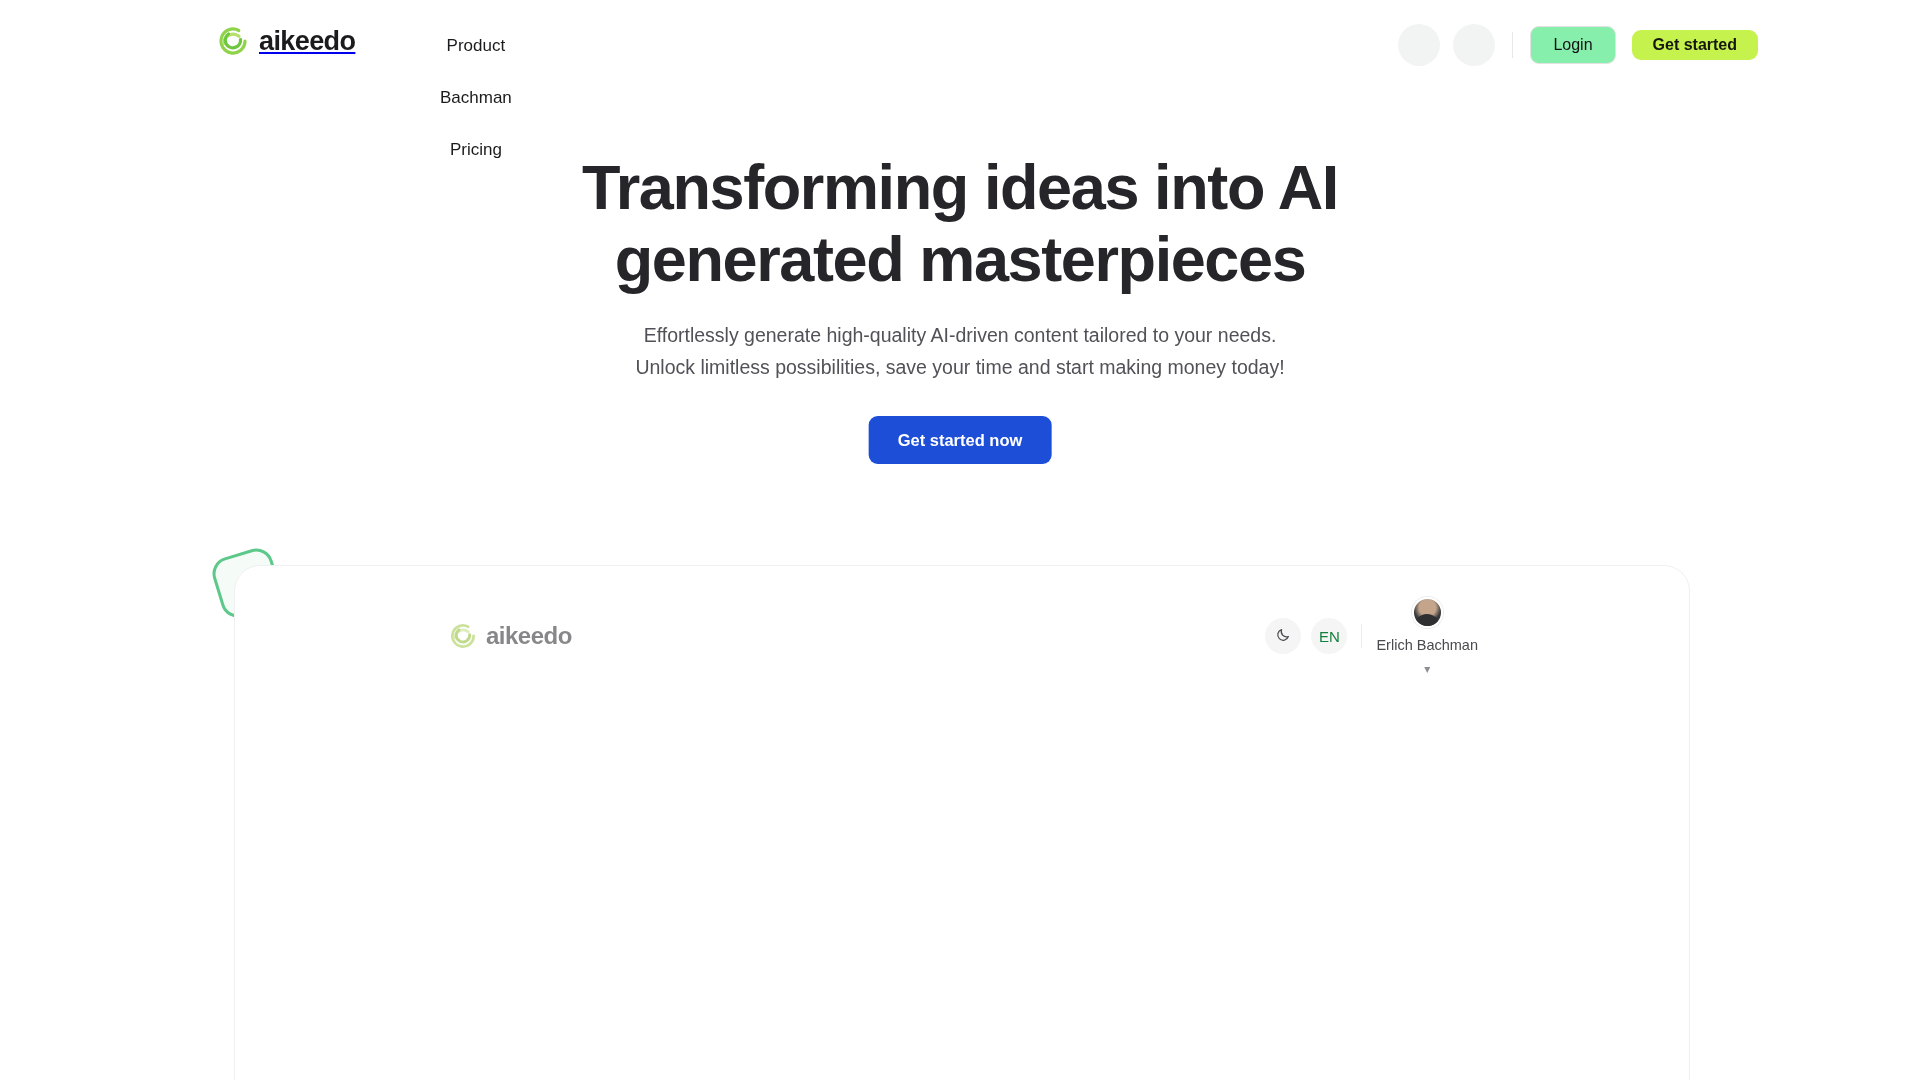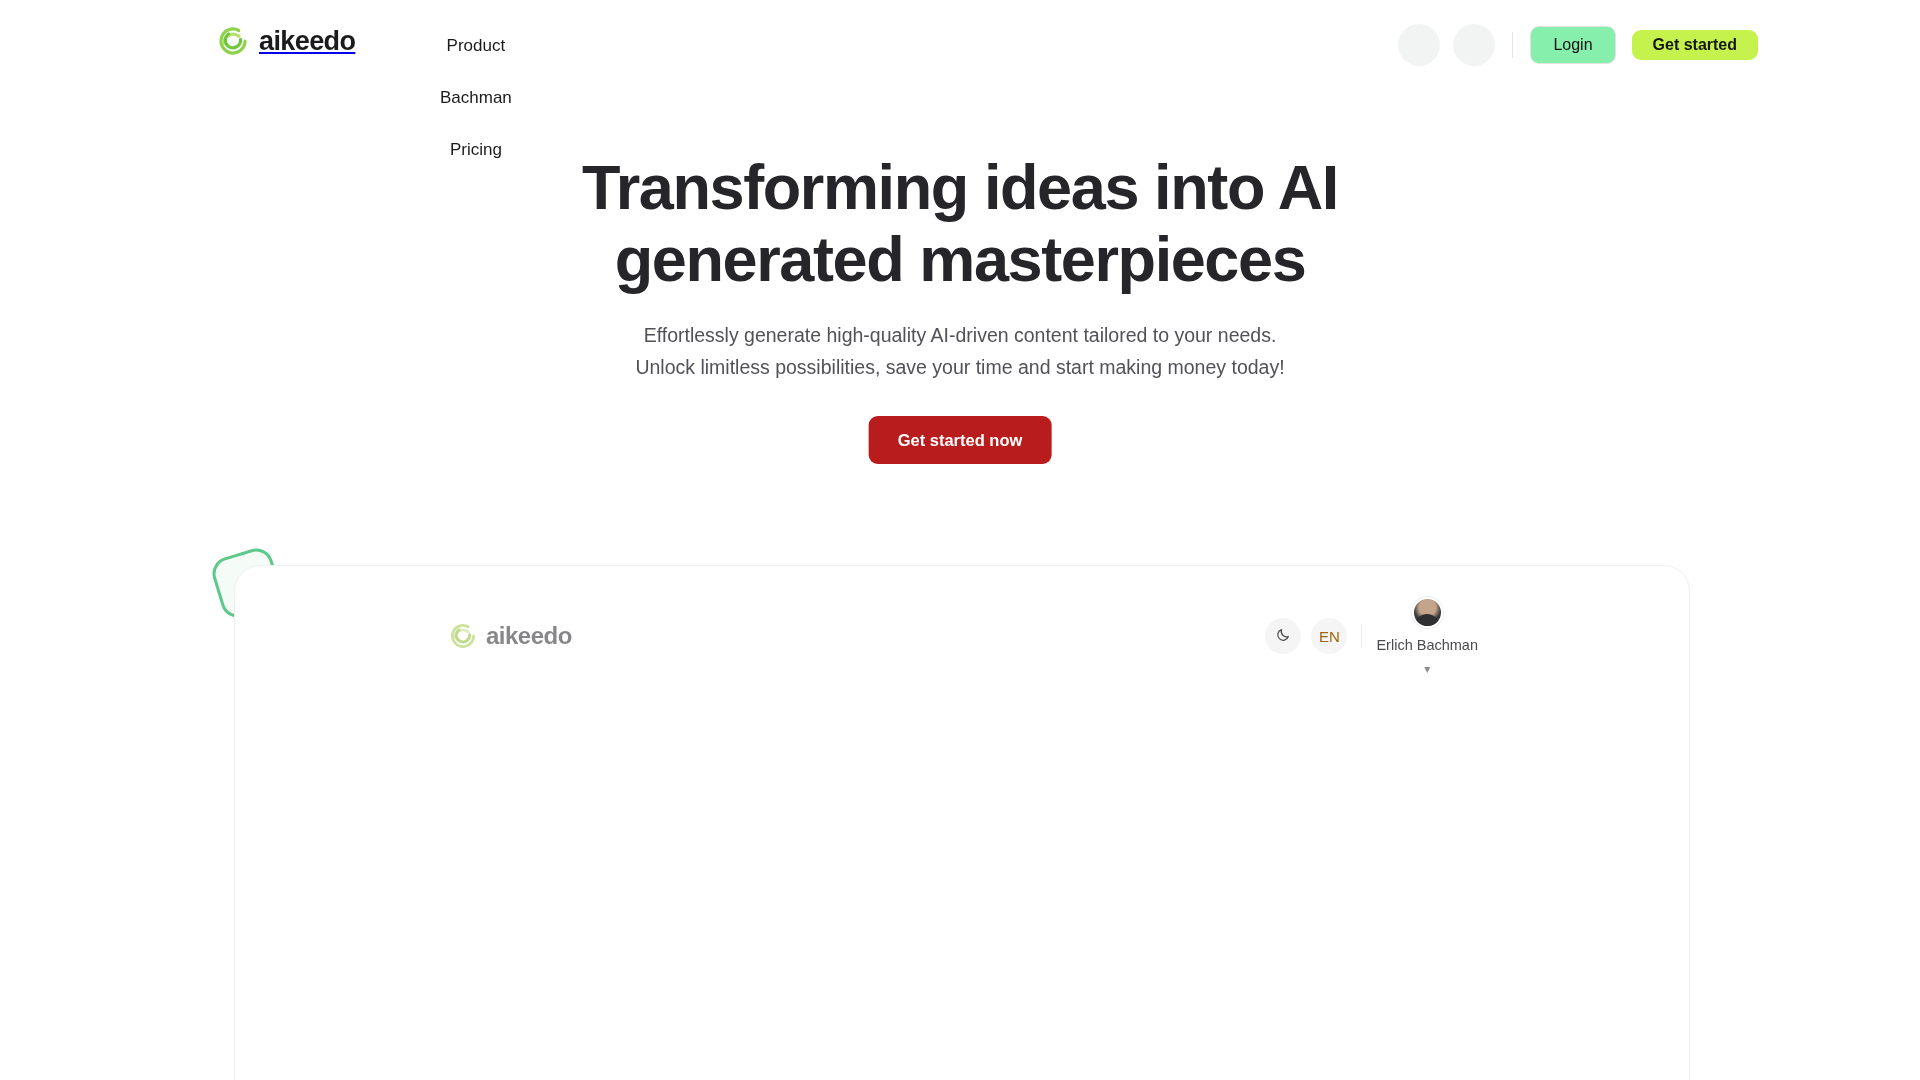--- a/index.html
+++ b/index.html
@@ -68,21 +68,21 @@
     color:#26262a; line-height:1.14; letter-spacing:-1.4px;
   }
   .hero-sub{
     position:absolute; top:320px; left:0; width:1920px;
     text-align:center; font-size:19.5px; color:#515158;
     line-height:1.62; font-weight:400;
   }
   .hero-cta{
     position:absolute; top:416px; left:50%; transform:translateX(-50%);
     height:48px; padding:0 29px; border:none; border-radius:9px;
-    background:#b91c1c; color:#fff; font-size:16.5px;
+    background:#1d4ed8; color:#fff; font-size:16.5px;
     font-weight:600; font-family:inherit; cursor:pointer;
     white-space:nowrap;
   }
 
   
   .deco{ position:absolute; }
   .deco-green{
     left:216px; top:552px; width:62px; height:62px;
     border:3.5px solid #5cc88a; border-radius:17px;
     background:#f5fbf7; transform:rotate(-17deg);
@@ -112,21 +112,21 @@
   .dash-brand-mark{ width:30px; height:30px; display:block; }
   .dash-brand-word{
     font-size:24px; font-weight:700; color:#5a5a5e;
     letter-spacing:-0.5px; line-height:1;
   }
   .dash-header-right{ display:flex; align-items:center; }
   .dash-icon-btn{
     width:36px; height:36px; border-radius:50%;
     background:#f4f5f4; border:none; cursor:pointer;
     display:flex; align-items:center; justify-content:center;
-    color:#a16207; font-size:15px; font-family:inherit;
+    color:#15803d; font-size:15px; font-family:inherit;
   }
   .dash-icon-btn + .dash-icon-btn{ margin-left:10px; }
   .dash-sep{ width:1px; height:24px; background:#ededed; margin:0 14px; }
   .dash-user{ display:flex; align-items:center; gap:10px; cursor:pointer;flex-direction:column; }
   .avatar{
     width:31px; height:31px; border-radius:50%;
     background:radial-gradient(circle at 50% 32%, #c4a58c 0 36%, #3a3a3c 60%);
     border:2px solid #fff; box-shadow:0 0 0 1px #ececec;
     overflow:hidden; position:relative;
   }

